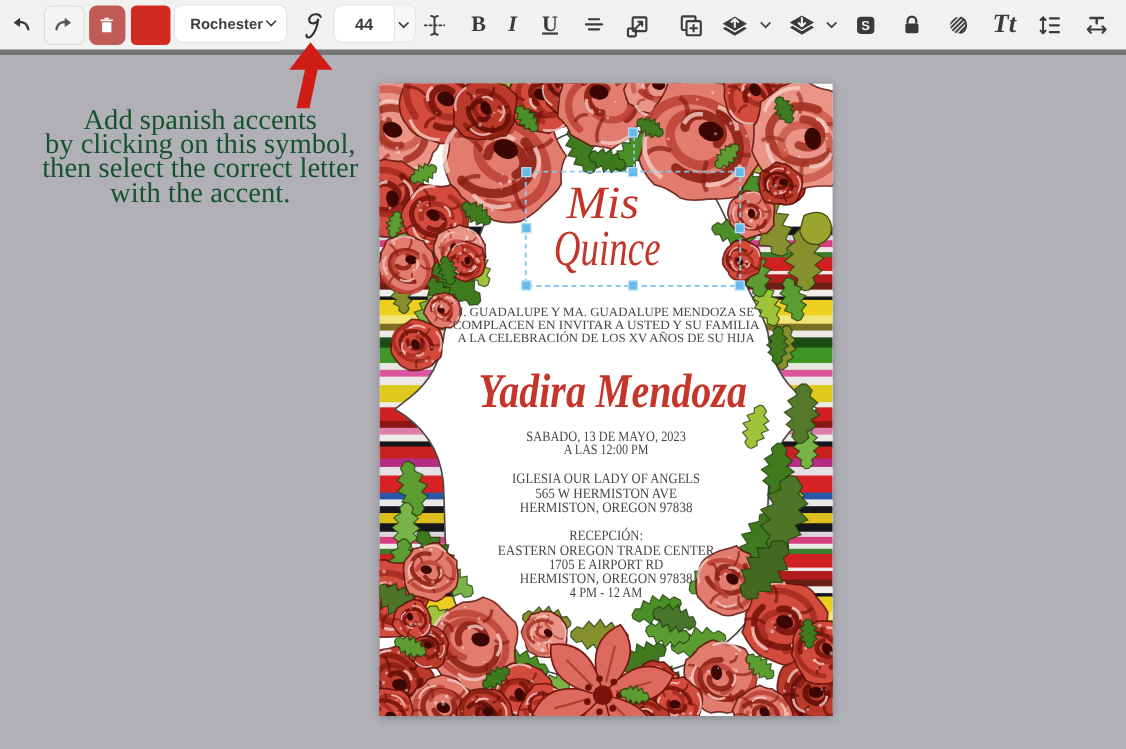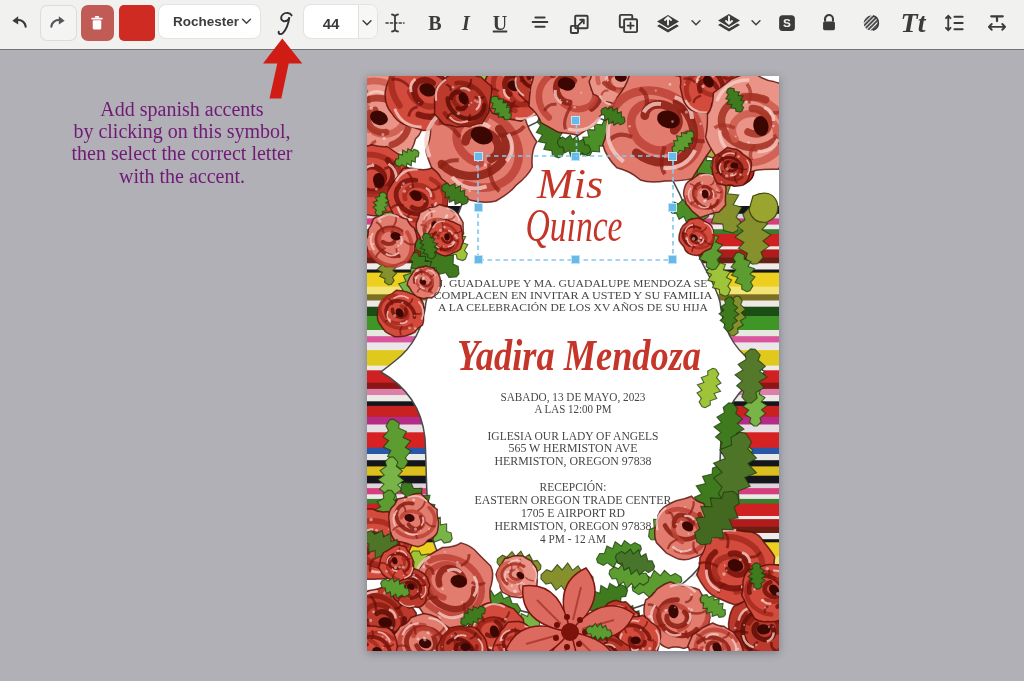--- a/index.html
+++ b/index.html
@@ -1,28 +1,28 @@
 <!DOCTYPE html>
 <html><head>
 <meta charset="utf-8">
 <style>
 *{margin:0;padding:0;box-sizing:border-box}
 html,body{width:1024px;height:681px;overflow:hidden;background:#b0b0b6;
   font-family:"Liberation Sans",sans-serif;}
 #toolbar{position:absolute;left:0;top:0;width:1024px;height:50px;background:#f1f1f0;
-  border-bottom:1px solid #737373;}
+  border-bottom:5px solid #737373;}
 .tb{position:absolute;top:23px;transform:translate(-50%,-50%);color:#3b3b3b;}
 .btn{position:absolute;top:5px;height:36px;border-radius:7px;}
 .sel{position:absolute;top:5px;height:33px;background:#fff;border-radius:7px;
   box-shadow:0 0 0 1px #e3e3e1;display:flex;align-items:center;color:#3d3d3d;
   font-weight:bold;font-size:13.5px;}
 svg.ic{display:block}
 #note{position:absolute;left:24px;top:98px;width:316px;text-align:center;
-  font-family:"Liberation Serif",serif;font-size:20px;line-height:22.2px;color:#701a75;}
-#card{position:absolute;left:367px;top:76px;width:412px;height:575px;
+  font-family:"Liberation Serif",serif;font-size:26px;line-height:22.2px;color:#14532d;}
+#card{position:absolute;left:345px;top:76px;width:412px;height:575px;
   box-shadow:0 2px 8px rgba(40,40,55,.38);}
 .h{position:absolute;width:9px;height:9px;background:#66b9e8;border:1px solid #bfe3f6;}
 </style>
 </head>
 <body>
 <div id="toolbar">
 
   <svg class="ic tb" style="left:19px" width="22" height="20" viewBox="0 0 24 24" fill="none">
     <path d="M20 16.5 C19.5 10.5 14.5 7.6 8.8 8.6" stroke="#3b3b3b" stroke-width="2.5" fill="none" stroke-linecap="round"></path>
     <path d="M11 3.8 L4 9.2 L11 13.8 Z" fill="#3b3b3b"></path>
@@ -117,21 +117,21 @@
     <defs>
         <pattern id="ht" width="3.4" height="3.4" patternUnits="userSpaceOnUse" patternTransform="rotate(45)">
       <rect width="3.4" height="3.4" fill="#3b3b3b"></rect>
           <rect width="1.4" height="3.4" fill="#f1f1f0"></rect>
     </pattern>
       </defs>
     <circle cx="11" cy="12" r="8.5" fill="url(#ht)"></circle>
     <path d="M13 3.8 a8.5 8.5 0 0 1 0 16.4" fill="none" stroke="#3b3b3b" stroke-width="1.8"></path>
   </svg>
 
-  <div class="tb" style="left:913px;font-family:'Liberation Serif',serif;font-style:italic;font-weight:bold;font-size:28px;">Tt</div>
+  <div class="tb" style="left:913px;font-family:'Liberation Serif',serif;font-style:italic;font-weight:bold;font-size:24px;">Tt</div>
 
   <svg class="ic tb" style="left:954px" width="23" height="23" viewBox="0 0 24 24" fill="none" stroke="#3b3b3b" stroke-width="1.9" stroke-linecap="round">
     <path d="M6 4.5 L6 19.5 M3.6 7 L6 4.5 L8.4 7 M3.6 17 L6 19.5 L8.4 17"></path>
     <path d="M12.5 5.5 L21 5.5 M12.5 12 L21 12 M12.5 18.5 L21 18.5" stroke-width="2.1"></path>
   </svg>
 
   <svg class="ic tb" style="left:997px" width="23" height="23" viewBox="0 0 24 24" fill="none" stroke="#3b3b3b" stroke-width="2" stroke-linecap="round" stroke-linejoin="round">
     <path d="M6 5 L18 5 M12 5 L12 10" stroke-width="2.3"></path>
     <path d="M3.5 16 L20.5 16 M6.5 13 L3.5 16 L6.5 19 M17.5 13 L20.5 16 L17.5 19"></path>
   </svg>

